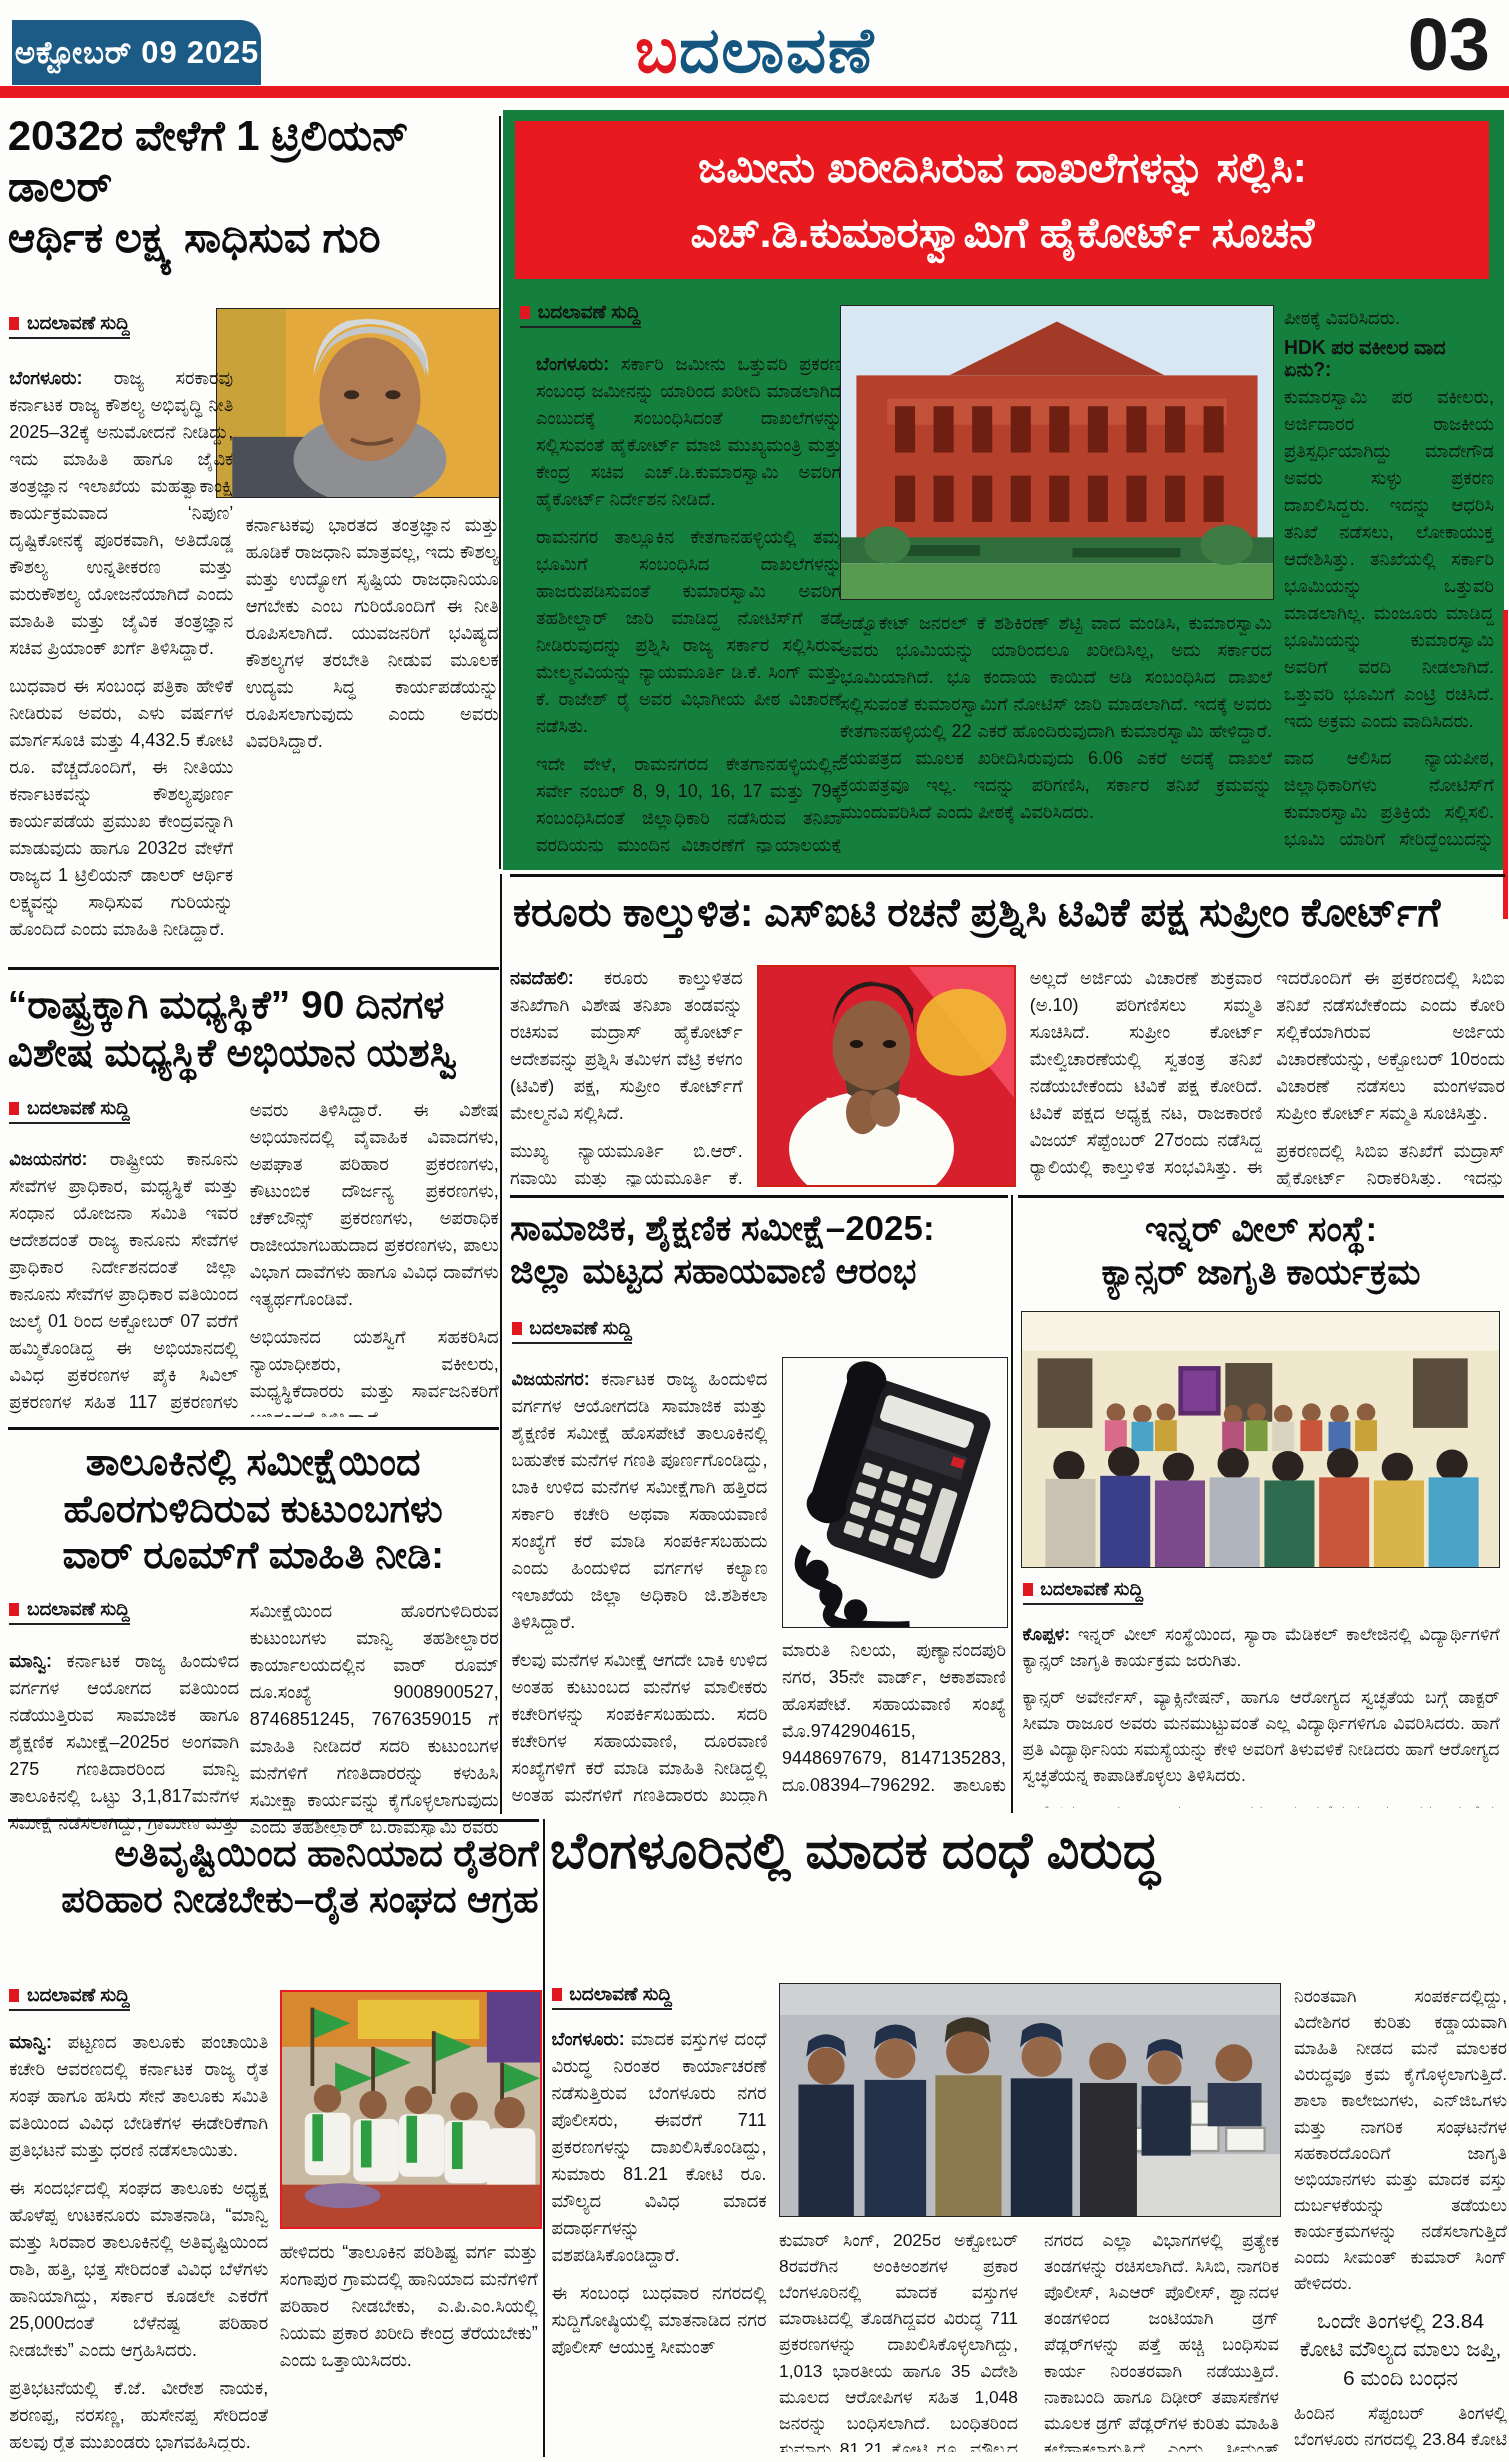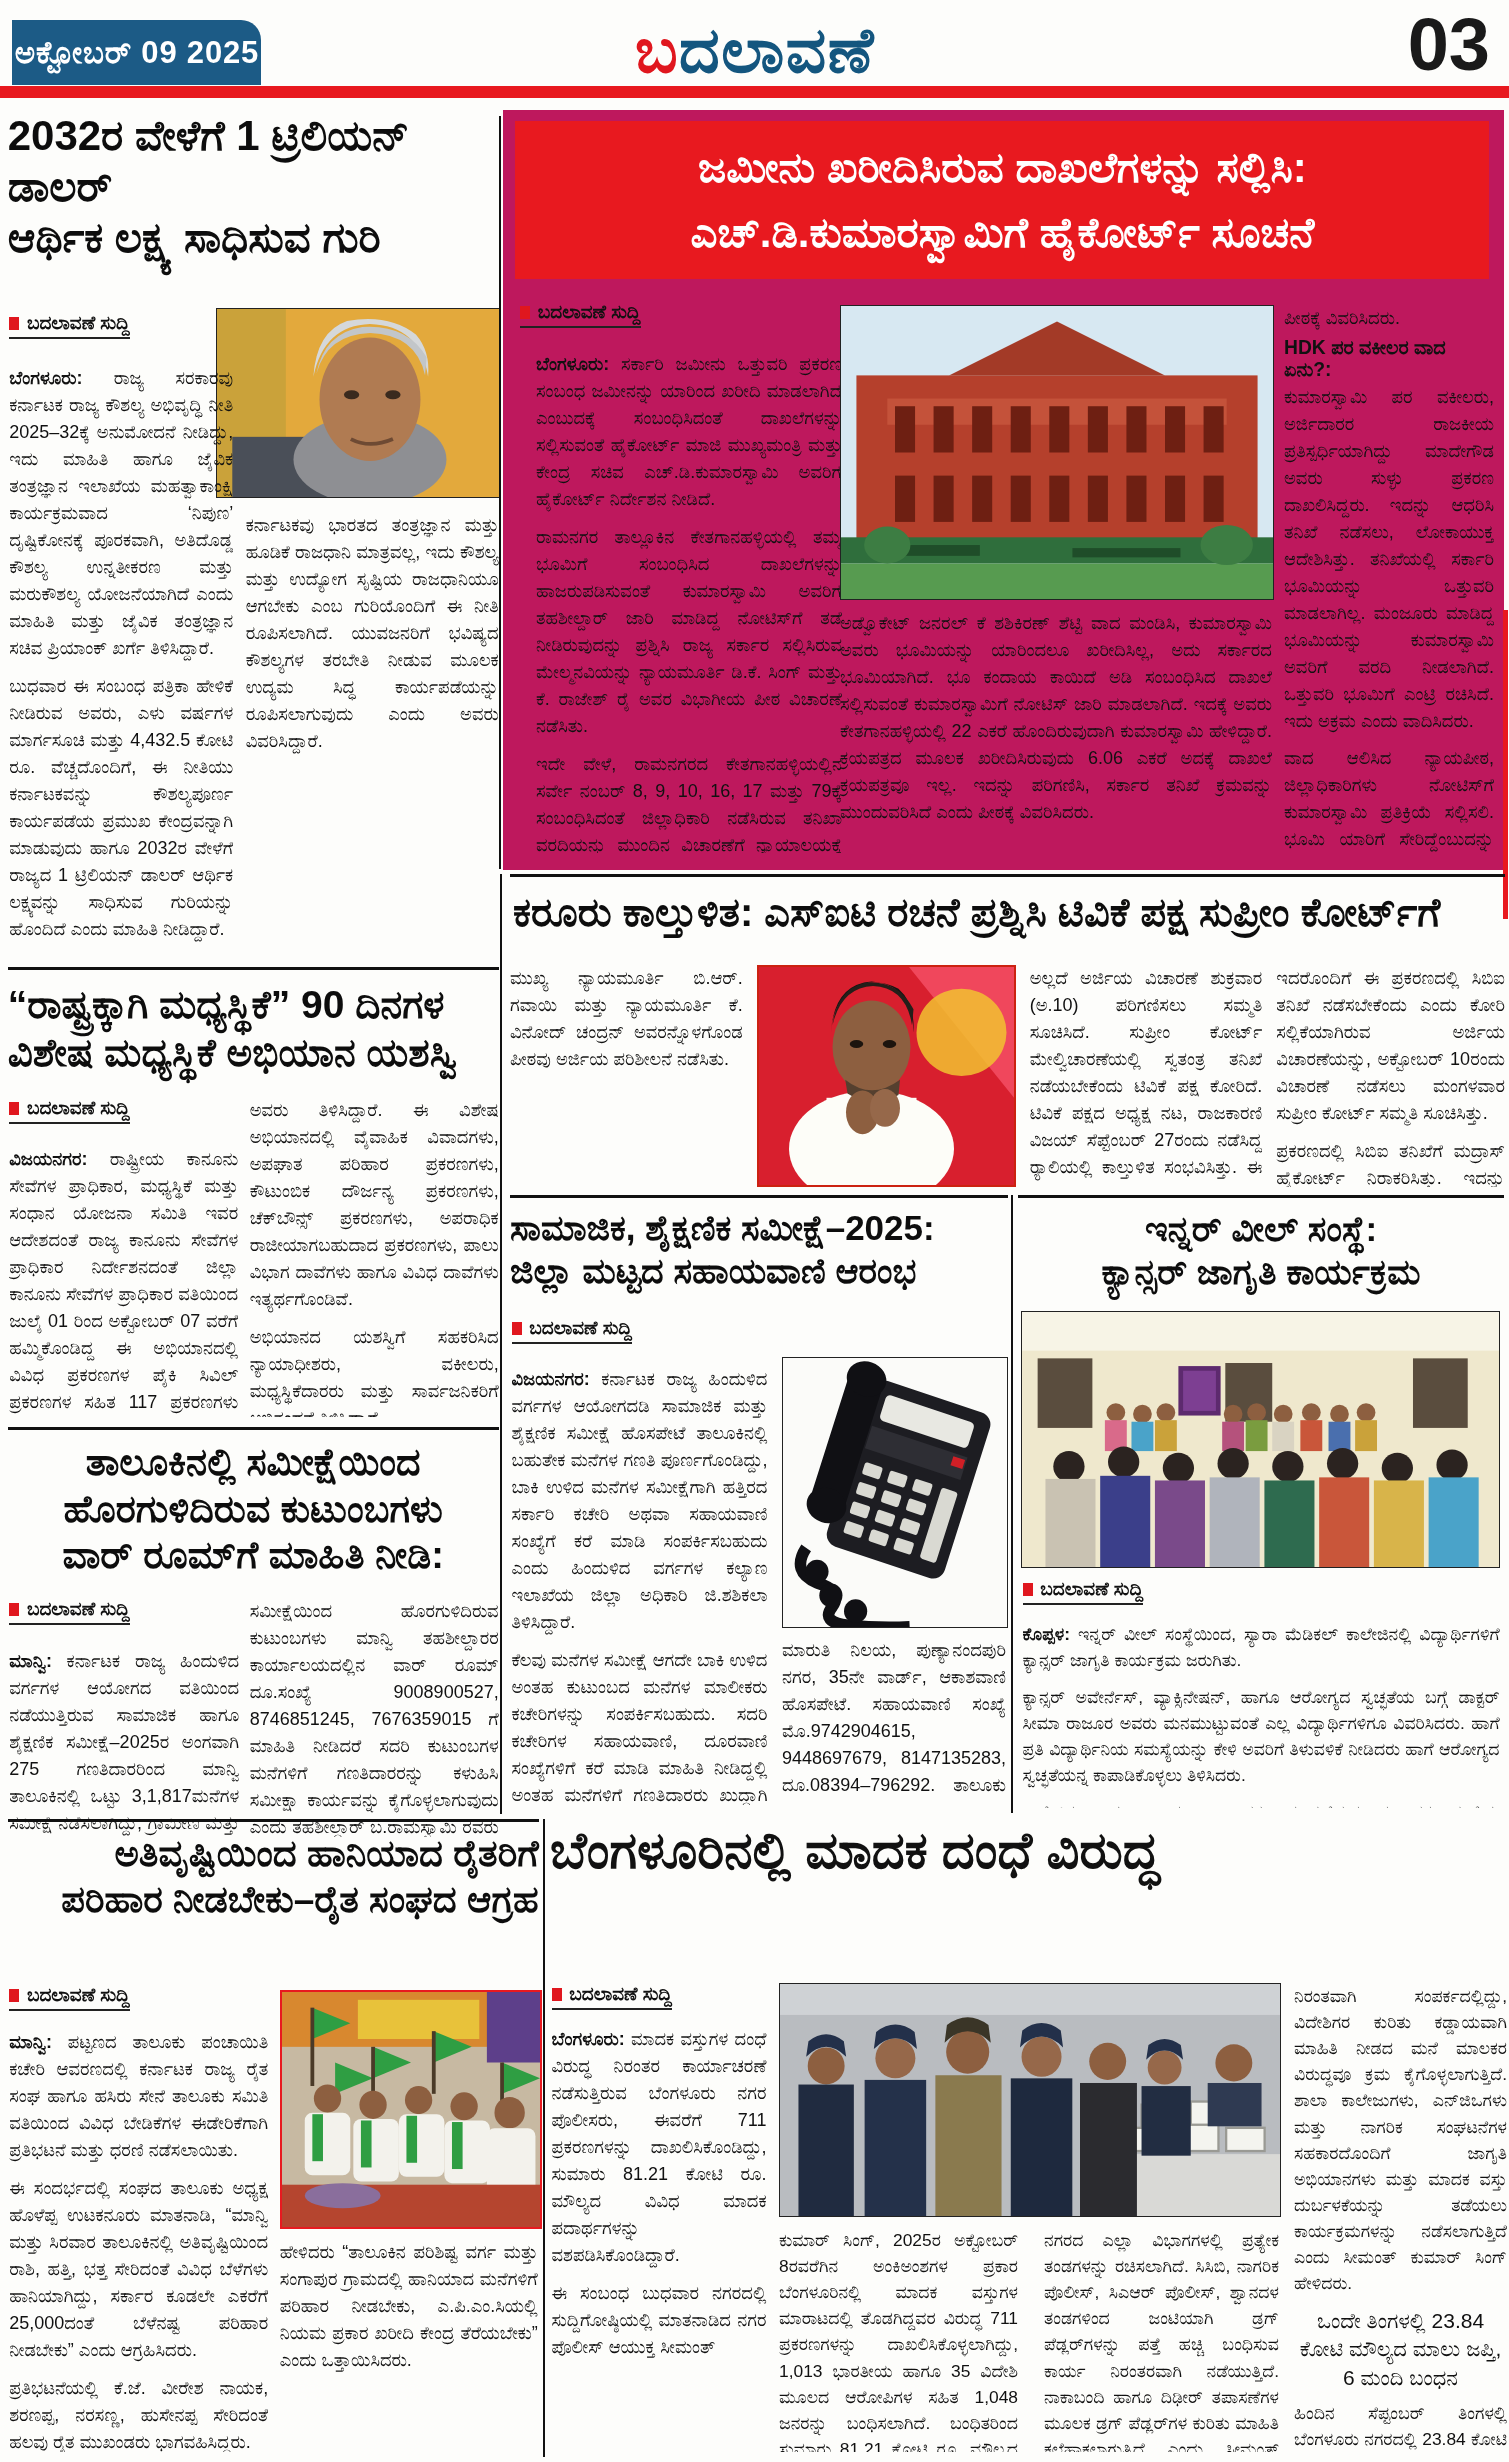--- a/index.html
+++ b/index.html
@@ -28,21 +28,21 @@
   .vr{position:absolute;width:2.3px;background:#111;}
   .subhead{font-weight:normal;font-size:21px;line-height:1.35;text-align:center;margin:7.7px 0;}
   
   .artA{left:7.7px;top:110px;width:491px;height:848px;}
   .artA .headline{font-size:42px;}
   .a-by{position:absolute;left:1.5px;top:202px;}
   .a-photo{left:208px;top:198px;width:283px;height:188px;}
   .a-c1{left:1.5px;top:255px;width:224px;height:595px;}
   .a-c2{left:238px;top:402px;width:253px;height:448px;}
   
-  .artB{left:503px;top:110px;width:1001px;height:760px;background:#be185d;}
+  .artB{left:503px;top:110px;width:1001px;height:760px;background:#15803d;}
   .b-banner{position:absolute;left:12.4px;top:10.8px;width:974px;height:158px;background:#e8191f;
     color:#fff;text-align:center;font-weight:bold;font-size:42px;line-height:1.55;padding-top:14px;box-sizing:border-box;}
   .b-by{position:absolute;left:17px;top:191px;}
   .b-c1{left:33px;top:241px;width:306px;height:502px;}
   .b-photo{left:337px;top:195px;width:432px;height:293px;}
   .b-c2{left:337px;top:500px;width:432px;height:244px;}
   .b-c3{left:781px;top:195px;width:210px;height:550px;}
   .b-sub{font-weight:bold;font-size:19.3px;margin:3.1px 0;}
   .redge{position:absolute;left:1503px;top:610px;width:5.4px;height:309px;background:#e8191f;}
   
@@ -215,20 +215,21 @@
       <p class="bp">ಅವರು ತಿಳಿಸಿದ್ದಾರೆ. ಈ ವಿಶೇಷ ಅಭಿಯಾನದಲ್ಲಿ ವೈವಾಹಿಕ ವಿವಾದಗಳು, ಅಪಘಾತ ಪರಿಹಾರ ಪ್ರಕರಣಗಳು, ಕೌಟುಂಬಿಕ ದೌರ್ಜನ್ಯ ಪ್ರಕರಣಗಳು, ಚೆಕ್‌ಬೌನ್ಸ್ ಪ್ರಕರಣಗಳು, ಅಪರಾಧಿಕ ರಾಜೀಯಾಗಬಹುದಾದ ಪ್ರಕರಣಗಳು, ಪಾಲು ವಿಭಾಗ ದಾವೆಗಳು ಹಾಗೂ ವಿವಿಧ ದಾವೆಗಳು ಇತ್ಯರ್ಥಗೊಂಡಿವೆ.</p>
       <p class="bp">ಅಭಿಯಾನದ ಯಶಸ್ವಿಗೆ ಸಹಕರಿಸಿದ ನ್ಯಾಯಾಧೀಶರು, ವಕೀಲರು, ಮಧ್ಯಸ್ಥಿಕೆದಾರರು ಮತ್ತು ಸಾರ್ವಜನಿಕರಿಗೆ ಅಭಿನಂದನೆ ತಿಳಿಸಿದ್ದಾರೆ.</p>
     </div>
   </div>
 
   <div class="art artD">
     <div class="hrule"></div>
     <div class="headline">ಕರೂರು ಕಾಲ್ತುಳಿತ: ಎಸ್‌ಐಟಿ ರಚನೆ ಪ್ರಶ್ನಿಸಿ ಟಿವಿಕೆ ಪಕ್ಷ ಸುಪ್ರೀಂ ಕೋರ್ಟ್‌ಗೆ</div>
     <div class="d-row">
       <div class="col d-col d-c1" style="position:relative;">
+        <p class="bp"><b>ನವದೆಹಲಿ:</b> <span>ಕರೂರು ಕಾಲ್ತುಳಿತದ ತನಿಖೆಗಾಗಿ ವಿಶೇಷ ತನಿಖಾ ತಂಡವನ್ನು ರಚಿಸುವ ಮದ್ರಾಸ್ ಹೈಕೋರ್ಟ್ ಆದೇಶವನ್ನು ಪ್ರಶ್ನಿಸಿ ತಮಿಳಗ ವೆಟ್ರಿ ಕಳಗಂ (ಟಿವಿಕೆ) ಪಕ್ಷ, ಸುಪ್ರೀಂ ಕೋರ್ಟ್‌ಗೆ ಮೇಲ್ಮನವಿ ಸಲ್ಲಿಸಿದೆ.</span></p>
         <p class="bp">ಮುಖ್ಯ ನ್ಯಾಯಮೂರ್ತಿ ಬಿ.ಆರ್. ಗವಾಯಿ ಮತ್ತು ನ್ಯಾಯಮೂರ್ತಿ ಕೆ. ವಿನೋದ್ ಚಂದ್ರನ್ ಅವರನ್ನೊಳಗೊಂಡ ಪೀಠವು ಅರ್ಜಿಯ ಪರಿಶೀಲನೆ ನಡೆಸಿತು.</p>
       </div>
       <div class="d-photo">
         <svg viewBox="0 0 34 30" preserveAspectRatio="none">
           <rect width="34" height="30" fill="#d81f2e"></rect>
           <path d="M20 0 L34 0 L34 18 Z" fill="#f0475c"></path>
           <ellipse cx="27" cy="9" rx="6" ry="6" fill="#f2c230" opacity="0.85"></ellipse>
           <ellipse cx="15" cy="25" rx="11" ry="8" fill="#fdfdf8"></ellipse>
           <rect x="9" y="18" width="12" height="12" fill="#fdfdf8"></rect>
           <ellipse cx="15" cy="11" rx="5.2" ry="6.4" fill="#8d5f40"></ellipse>

